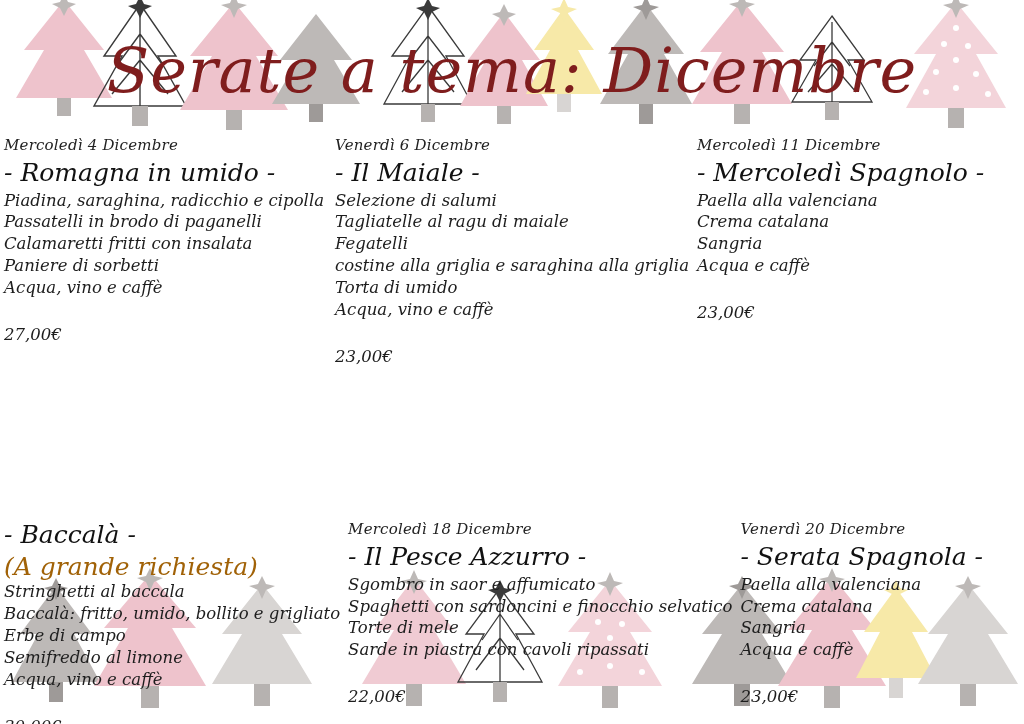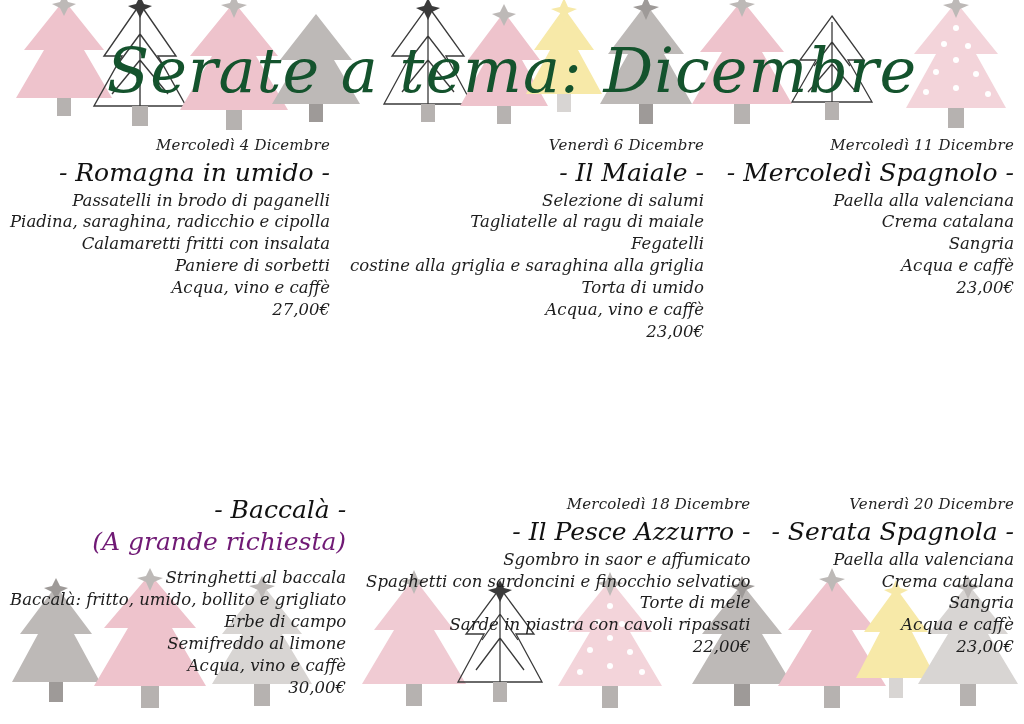--- a/index.html
+++ b/index.html
@@ -35,42 +35,42 @@
   .title {
     position: absolute;
     top: 34px;
     left: 0;
     width: 1024px;
     text-align: center;
     font-family: "DejaVu Serif", serif;
     font-size: 62px;
     font-style: italic;
     letter-spacing: 1px;
-    color: #14532d;
+    color: #7f1d1d;
     z-index: 5;
     white-space: nowrap;
   }
 
   
   .grid {
     position: absolute;
     top: 136px;
     left: 0;
     width: 1024px;
     z-index: 4;
   }
   .row {
     display: flex;
     width: 1024px;
   }
   .row-2 { margin-top: 152px; }
   .col {
     flex: 1 1 33.33%;
-    text-align: right;
-    padding: 0 10px;
+    text-align: left;
+    padding: 0 4px;
     box-sizing: border-box;
   }
   .menu-date {
     font-family: "DejaVu Serif", serif;
     font-style: italic;
     font-size: 15px;
     color: #222;
     margin-bottom: 4px;
     letter-spacing: .2px;
   }
@@ -80,38 +80,39 @@
     font-size: 25px;
     color: #111;
     margin-bottom: 2px;
     line-height: 1.18;
     white-space: nowrap;
   }
   .menu-subtitle {
     font-family: "DejaVu Serif", serif;
     font-style: italic;
     font-size: 25px;
-    color: #701a75;
-    margin-bottom: 11px;
+    color: #a16207;
+    margin-bottom: 0;
     line-height: 1.18;
   }
   .menu-items {
     font-family: "DejaVu Serif", serif;
     font-style: italic;
     font-size: 16.5px;
     color: #1d1d1d;
     line-height: 1.33;
   }
   .menu-items div { white-space: nowrap; }
   .menu-price {
     font-family: "DejaVu Serif", serif;
     font-style: italic;
     font-size: 16.5px;
     color: #1d1d1d;
     line-height: 1.33;
+    margin-top: 25px;
   }
 </style>
 </head>
 <body>
 
 <div class="poster">
 
   <div class="tree-band band-top">
     <svg width="1024" height="150" viewBox="0 0 1024 150">
       <g>
@@ -254,22 +255,22 @@
   <div class="title">Serate a tema: Dicembre</div>
 
   <div class="grid">
 
     <div class="row row-1">
 
       <div class="col">
         <div class="menu-date">Mercoledì 4 Dicembre</div>
         <div class="menu-title">- Romagna in umido -</div>
         <div class="menu-items">
+          <div>Piadina, saraghina, radicchio e cipolla</div>
           <div>Passatelli in brodo di paganelli</div>
-          <div>Piadina, saraghina, radicchio e cipolla</div>
           <div>Calamaretti fritti con insalata</div>
           <div>Paniere di sorbetti</div>
           <div>Acqua, vino e caffè</div>
         </div>
         <div class="menu-price">27,00€</div>
       </div>
 
       <div class="col">
         <div class="menu-date">Venerdì 6 Dicembre</div>
         <div class="menu-title">- Il Maiale -</div>

